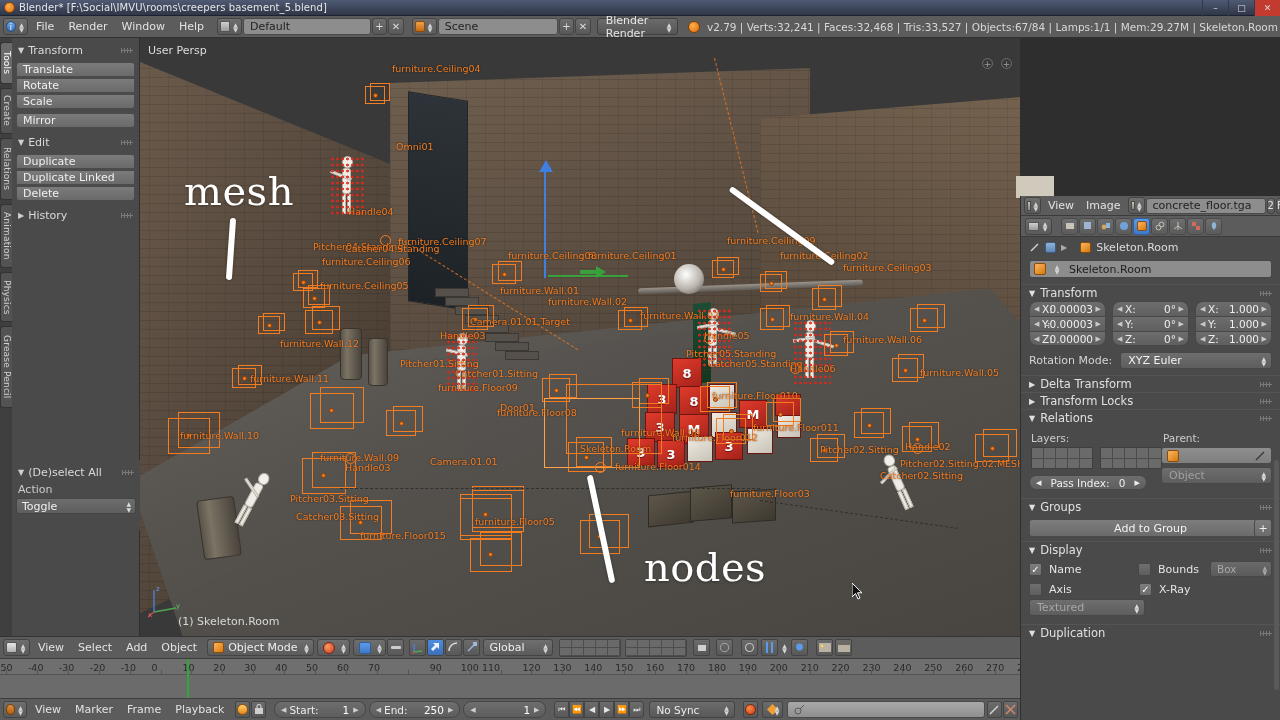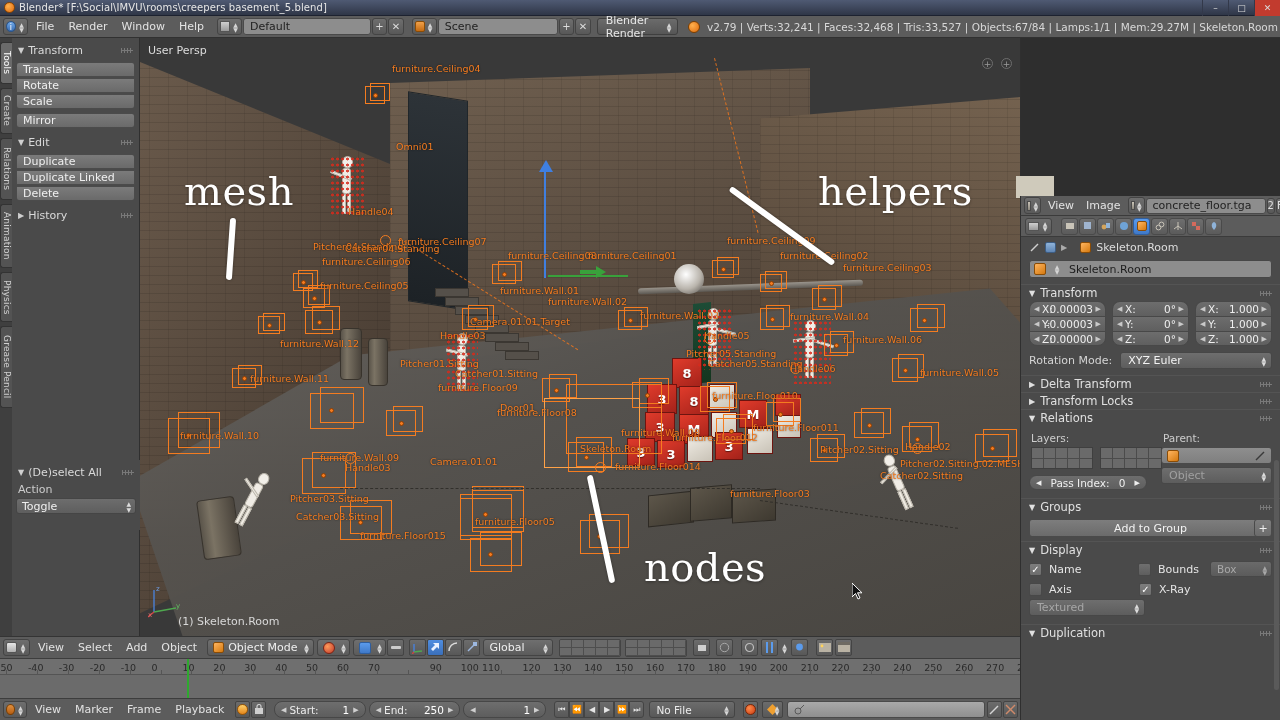--- a/index.html
+++ b/index.html
@@ -845,21 +845,20 @@
       <span class="navplus">+</span>
     </div>
 
     <svg style="position:absolute;left:712px;top:545px" width="12" height="18">
       <polygon points="0,0 0,14 3.5,10.5 6,16 8,15 5.5,9.8 10,9.8" fill="#111" stroke="#fff" stroke-width="1"></polygon>
     </svg>
 
     <div class="annot" style="left:44px;  top:130px;">mesh</div>
     <div class="pointer" style="left:88px; top:180px; width:6px; height:62px; transform:rotate(4deg)"></div>
 
-    <div class="annot" style="left:678px; top:130px;">helpers</div>
     <div class="pointer" style="left:578px;top:185px; width:128px;height:6px; transform:rotate(36deg)"></div>
 
     <div class="annot" style="left:504px; top:506px;">nodes</div>
     <div class="pointer" style="left:458px;top:436px; width:6px;height:110px; transform:rotate(-12deg)"></div>
   </div>
 
 
   <div class="vpfooter">
     <div class="iconbox">
       <span style="display:inline-block;width:11px;height:11px;background:linear-gradient(#e7e7e7,#b0b0b0);border:1px solid #555;border-radius:2px;"></span>
@@ -1142,21 +1141,21 @@
     <div style="display:flex;margin-left:8px">
       <div class="pbtn">⏮</div>
       <div class="pbtn">⏪</div>
       <div class="pbtn">◀</div>
       <div class="pbtn">▶</div>
       <div class="pbtn">⏩</div>
       <div class="pbtn">⏭</div>
     </div>
 
     <div class="syncsel">
-      <span>No File</span>
+      <span>No Sync</span>
       <span class="spin" style="position:absolute;right:4px;top:3px">
           <span>▲</span>
           <span>▼</span>
         </span>
     </div>
 
     <div class="togg" style="margin-left:8px">
       <span class="recdot"></span>
     </div>
     <div class="togg" style="margin-left:4px;position:relative;width:24px">

